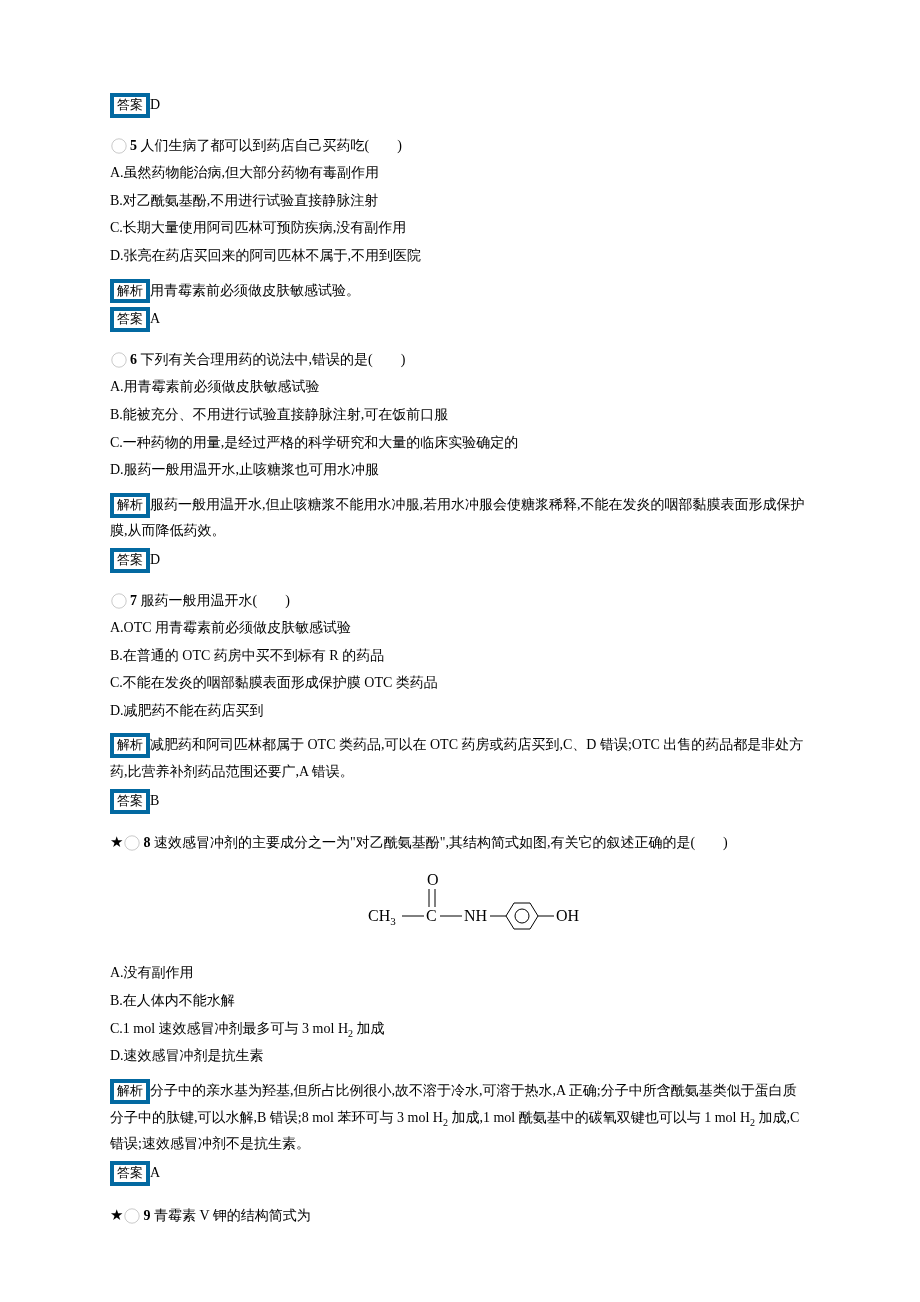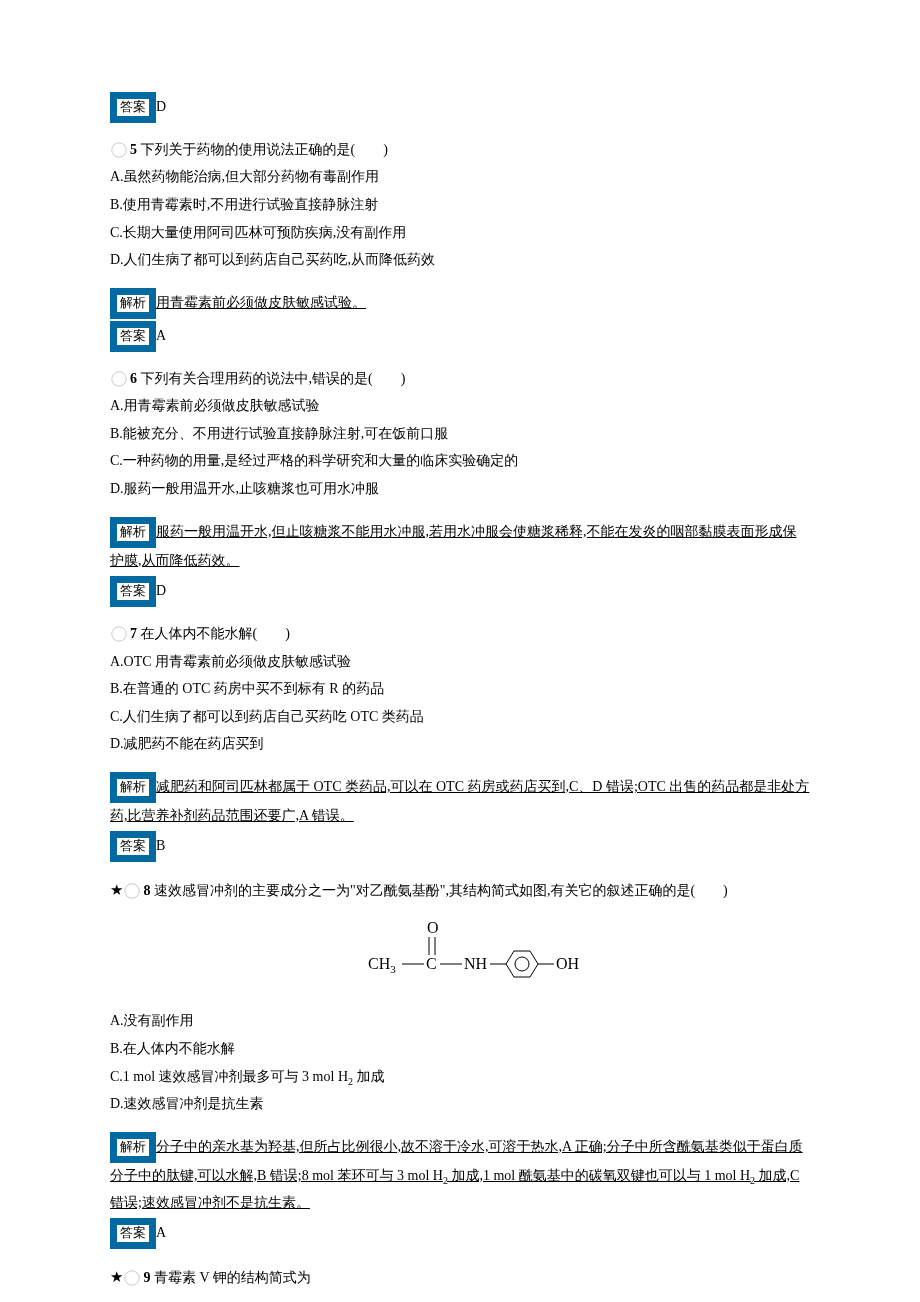--- a/index.html
+++ b/index.html
@@ -8,21 +8,21 @@
     line-height: 1.9;
     color: #000;
     background: #fff;
     margin: 0;
     padding: 90px 110px 60px 110px;
     width: 920px;
     box-sizing: border-box;
   }
   .box {
     display: inline-block;
-    border: 7px solid #0369a1;
+    border: 4px solid #0369a1;
     padding: 0 3px;
     font-size: 13px;
     line-height: 1.3;
     vertical-align: baseline;
   }
   .bullet {
     display: inline-block;
     width: 18px;
     height: 18px;
     vertical-align: -5px;
@@ -34,22 +34,21 @@
   .qline {
     margin-top: 14px;
   }
   .opt {
     margin-top: 1px;
   }
   .ans-line {
     margin-top: 2px;
   }
   .explain {
-    margin-top: 14px;
-    text-decoration: underline;
+    margin-top: 8px;
   }
   .figure {
     text-align: center;
     margin: 14px 0 10px 0;
     font-family: "Times New Roman", serif;
     font-size: 15px;
   }
   .sub {
     font-size: 10px;
     vertical-align: sub;
@@ -61,26 +60,26 @@
 </head>
 <body>
 
 <div class="ans-line">
   <span class="box">答案</span><span>D</span>
 </div>
 
 <div class="qline">
   <svg class="bullet" viewBox="0 0 20 20">
       <circle cx="10" cy="10" r="8" fill="url(#ballgrad)" stroke="#888" stroke-width="0.5"></circle>
-    </svg><span class="qnum">5</span> <span>下列关于药物的使用说法正确的是(　　)</span>
+    </svg><span class="qnum">5</span> <span>人们生病了都可以到药店自己买药吃(　　)</span>
 </div>
 <div class="opt">A.虽然药物能治病,但大部分药物有毒副作用</div>
-<div class="opt">B.使用青霉素时,不用进行试验直接静脉注射</div>
+<div class="opt">B.对乙酰氨基酚,不用进行试验直接静脉注射</div>
 <div class="opt">C.长期大量使用阿司匹林可预防疾病,没有副作用</div>
-<div class="opt">D.人们生病了都可以到药店自己买药吃,从而降低药效</div>
+<div class="opt">D.张亮在药店买回来的阿司匹林不属于,不用到医院</div>
 <div class="explain">
   <span class="box">解析</span><span>用青霉素前必须做皮肤敏感试验。</span>
 </div>
 <div class="ans-line">
   <span class="box">答案</span><span>A</span>
 </div>
 
 <div class="qline">
   <svg class="bullet" viewBox="0 0 20 20">
       <circle cx="10" cy="10" r="8" fill="url(#ballgrad)" stroke="#888" stroke-width="0.5"></circle>
@@ -93,25 +92,25 @@
 <div class="explain">
   <span class="box">解析</span><span>服药一般用温开水,但止咳糖浆不能用水冲服,若用水冲服会使糖浆稀释,不能在发炎的咽部黏膜表面形成保护膜,从而降低药效。</span>
 </div>
 <div class="ans-line">
   <span class="box">答案</span><span>D</span>
 </div>
 
 <div class="qline">
   <svg class="bullet" viewBox="0 0 20 20">
       <circle cx="10" cy="10" r="8" fill="url(#ballgrad)" stroke="#888" stroke-width="0.5"></circle>
-    </svg><span class="qnum">7</span> <span>在人体内不能水解(　　)</span>
+    </svg><span class="qnum">7</span> <span>服药一般用温开水(　　)</span>
 </div>
 <div class="opt">A.OTC 用青霉素前必须做皮肤敏感试验</div>
 <div class="opt">B.在普通的 OTC 药房中买不到标有 R 的药品</div>
-<div class="opt">C.人们生病了都可以到药店自己买药吃 OTC 类药品</div>
+<div class="opt">C.不能在发炎的咽部黏膜表面形成保护膜 OTC 类药品</div>
 <div class="opt">D.减肥药不能在药店买到</div>
 <div class="explain">
   <span class="box">解析</span><span>减肥药和阿司匹林都属于 OTC 类药品,可以在 OTC 药房或药店买到,C、D 错误;OTC 出售的药品都是非处方药,比营养补剂药品范围还要广,A 错误。</span>
 </div>
 <div class="ans-line">
   <span class="box">答案</span><span>B</span>
 </div>
 
 <div class="qline">
   <span class="star">★</span><svg class="bullet" viewBox="0 0 20 20">

